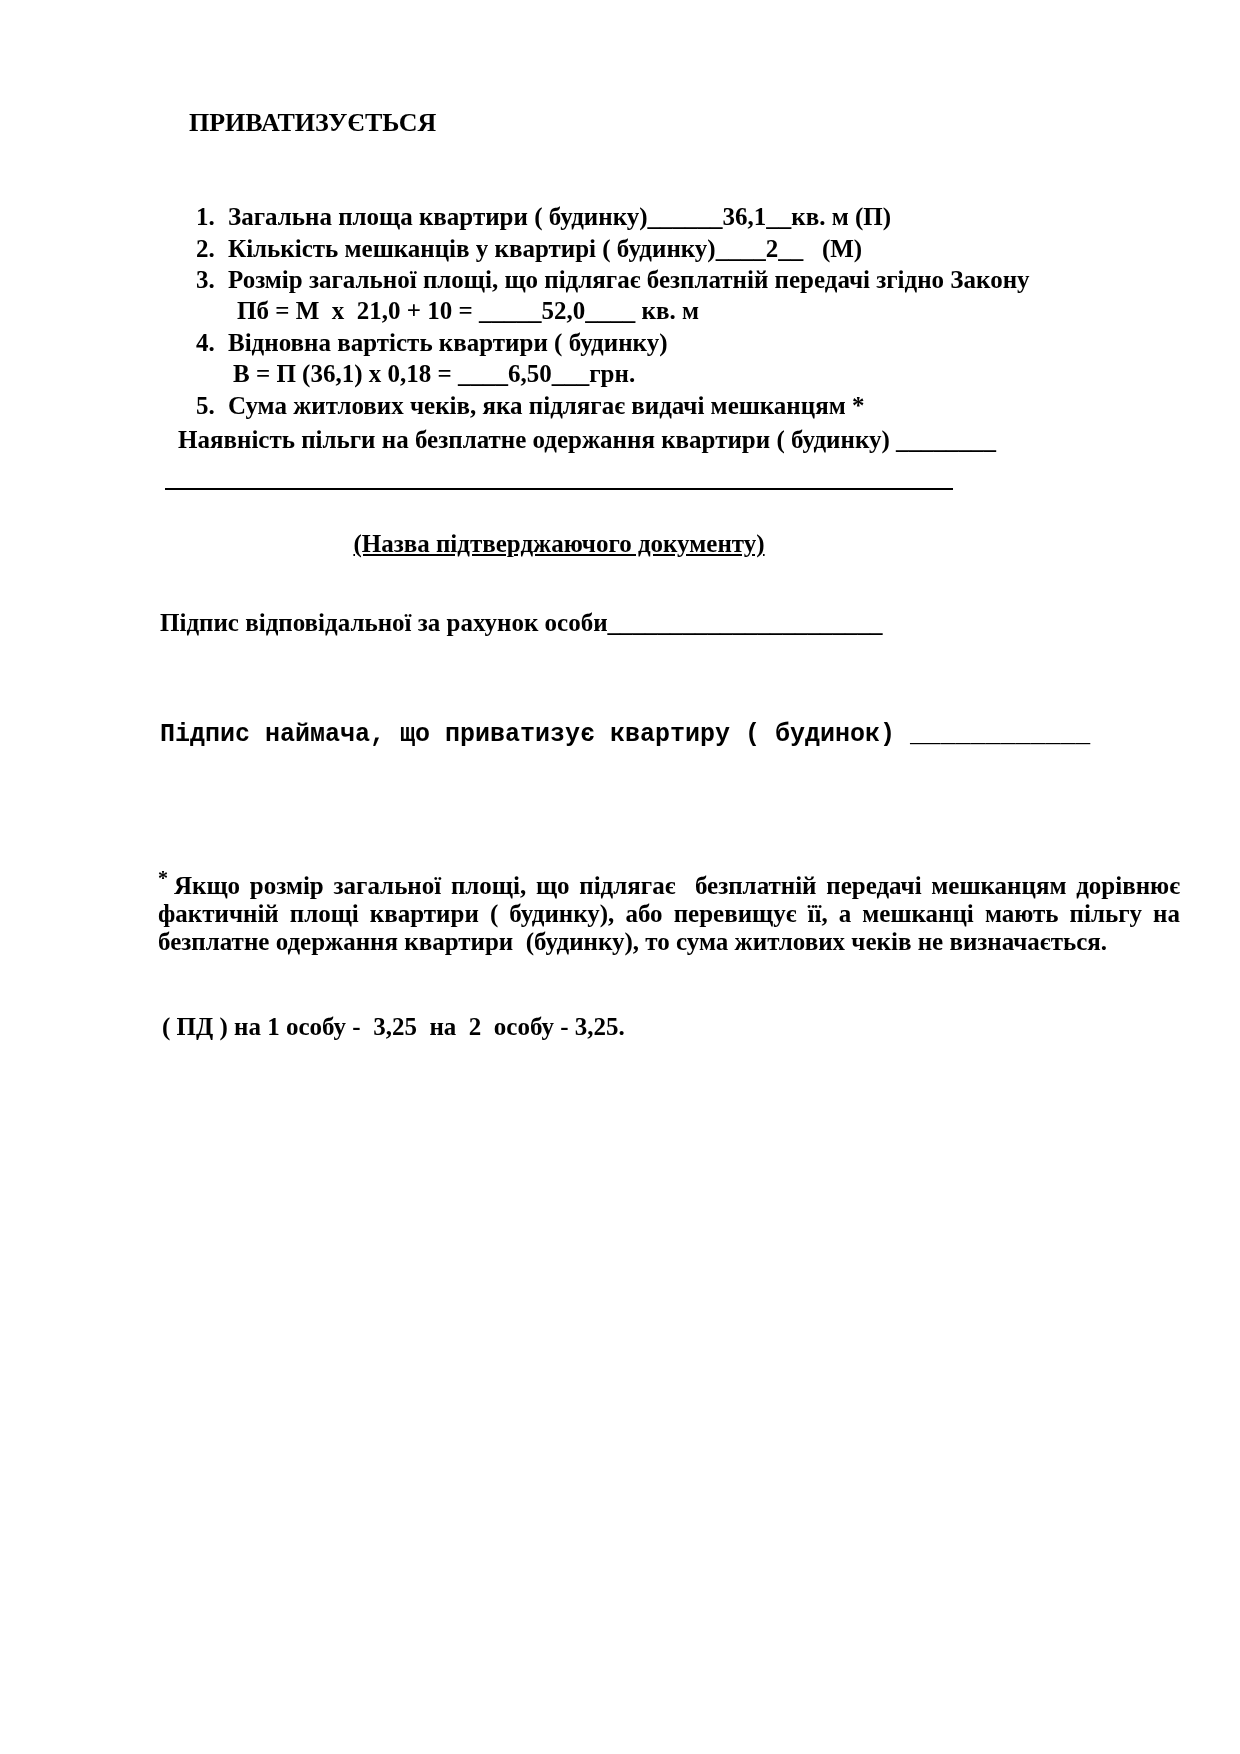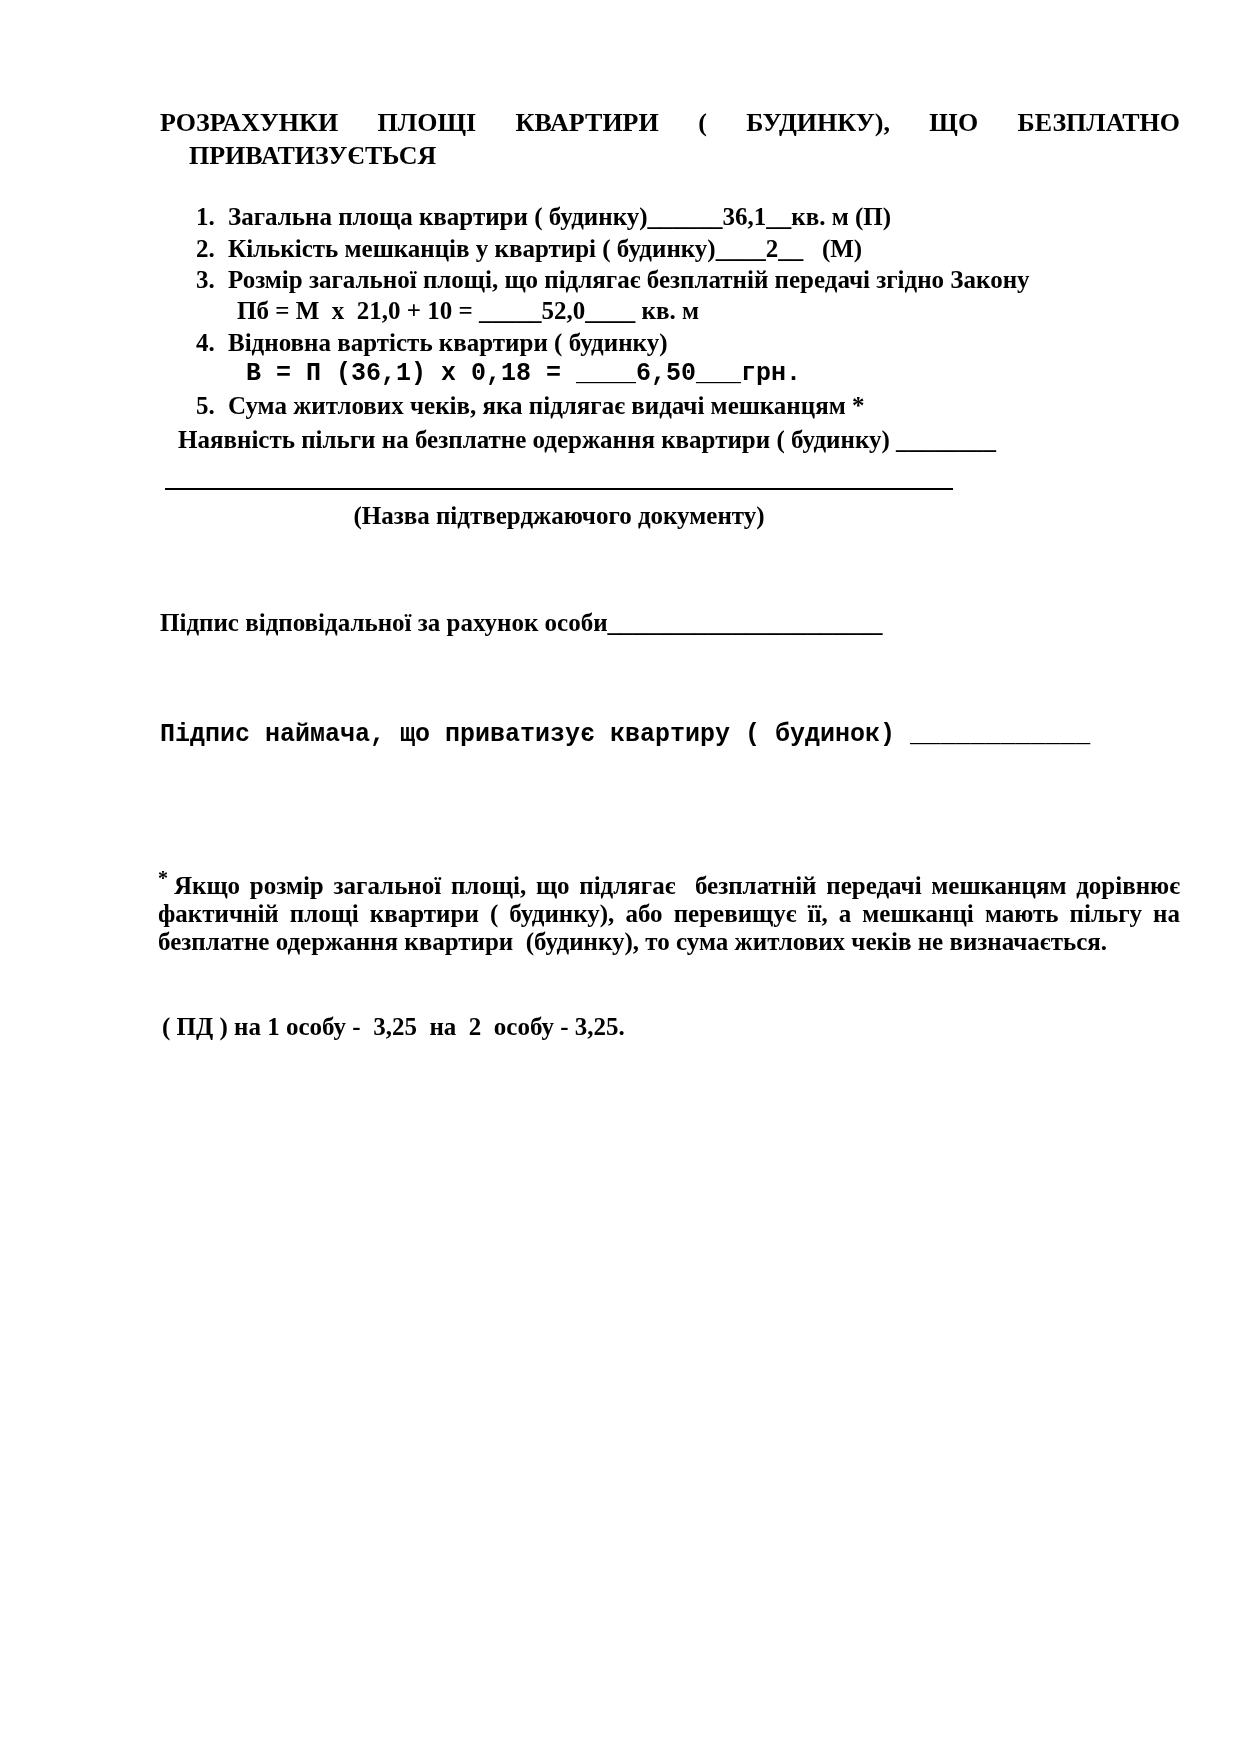--- a/index.html
+++ b/index.html
@@ -42,21 +42,20 @@
     margin-right: 6px;
   }
   .footnote .fn-text { white-space: pre-wrap; }
 </style>
 </head>
 <body>
 
 <div class="page">
 
   <div class="abs title-block">
-    <div class="title-l1">РОЗРАХУНКИ ПЛОЩІ КВАРТИРИ ( БУДИНКУ), ЩО БЕЗПЛАТНО</div>
     <div class="title-l2">ПРИВАТИЗУЄТЬСЯ</div>
   </div>
 
   <div class="abs txt list-row" style="top:201px; left:196px;">
     <span class="list-num">1.</span><span>Загальна площа квартири ( будинку)______36,1__кв. м (П)</span>
   </div>
 
   <div class="abs txt list-row" style="top:233px; left:196px;">
     <span class="list-num">2.</span><span>Кількість мешканців у квартирі ( будинку)____2__   (М)</span>
   </div>
@@ -64,31 +63,31 @@
   <div class="abs txt list-row" style="top:264px; left:196px;">
     <span class="list-num">3.</span><span>Розмір загальної площі, що підлягає безплатній передачі згідно Закону</span>
   </div>
 
   <div class="abs txt" style="top:295px; left:237px;">Пб = М  х  21,0 + 10 = _____52,0____ кв. м</div>
 
   <div class="abs txt list-row" style="top:327px; left:196px;">
     <span class="list-num">4.</span><span>Відновна вартість квартири ( будинку)</span>
   </div>
 
-  <div class="abs txt" style="top:358px; left:246px;font-family:Liberation Mono, monospace;">В = П (36,1) х 0,18 = ____6,50___грн.</div>
+  <div class="abs txt" style="top:358px; left:233px;">В = П (36,1) х 0,18 = ____6,50___грн.</div>
 
   <div class="abs txt list-row" style="top:390px; left:196px;">
     <span class="list-num">5.</span><span>Сума житлових чеків, яка підлягає видачі мешканцям *</span>
   </div>
 
   <div class="abs txt" style="top:424px; left:178px;">Наявність пільги на безплатне одержання квартири ( будинку) ________</div>
 
   <div class="abs hline" style="top:488px; left:165px; width:788px;"></div>
 
-  <div class="abs caption" style="top:500px; left:165px; width:788px;">(Назва підтверджаючого документу)</div>
+  <div class="abs caption" style="top:528px; left:165px; width:788px;text-decoration:underline;">(Назва підтверджаючого документу)</div>
 
   <div class="abs txt" style="top:607px; left:160px;">Підпис відповідальної за рахунок особи______________________</div>
 
   <div class="abs txt" style="top:719px; left:160px;font-family:Liberation Mono, monospace;">Підпис наймача, що приватизує квартиру ( будинок) ____________</div>
 
   <div class="abs footnote" style="top:864px; left:158px;">
     <span class="fn-star">*</span><span class="fn-text">Якщо розмір загальної площі, що підлягає  безплатній передачі мешканцям дорівнює фактичній площі квартири ( будинку), або перевищує її, а мешканці мають пільгу на безплатне одержання квартири  (будинку), то сума житлових чеків не визначається.</span>
   </div>
 
   <div class="abs txt" style="top:1011px; left:162px;">( ПД ) на 1 особу -  3,25  на  2  особу - 3,25.</div>

